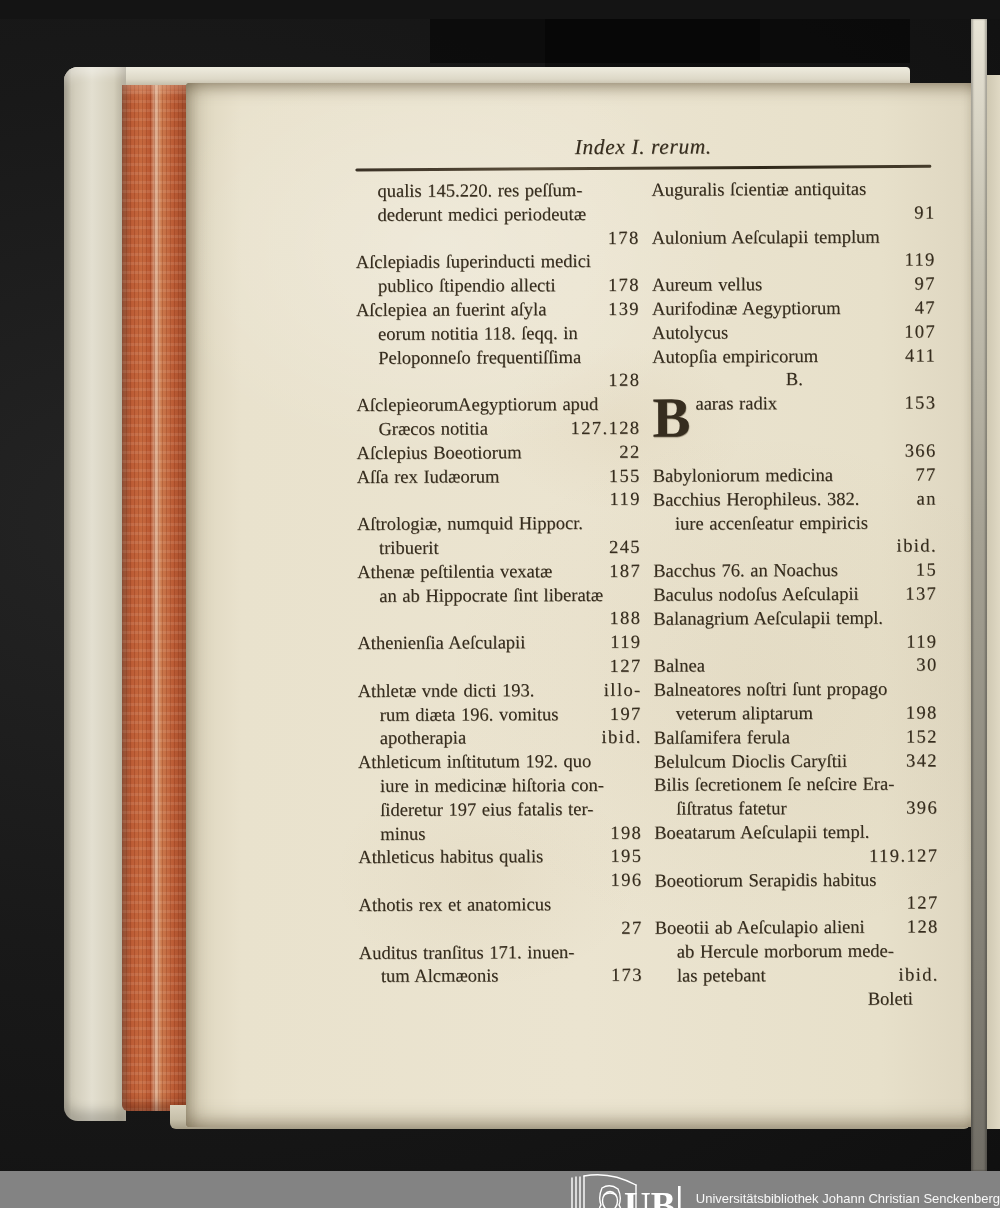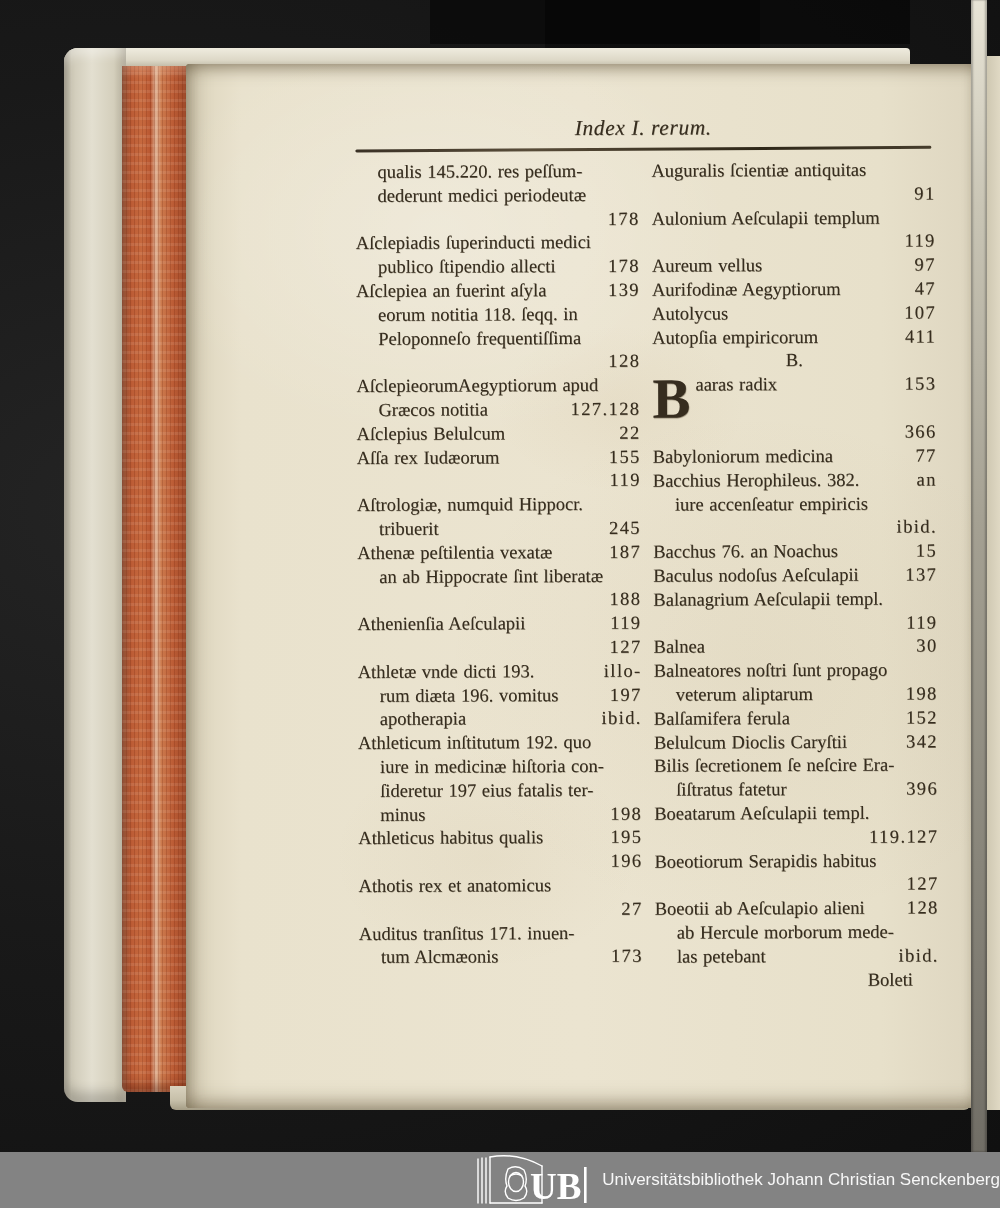--- a/index.html
+++ b/index.html
@@ -2,21 +2,21 @@
 <html><head>
 <meta charset="utf-8">
 <style>
   html,body{margin:0;padding:0;}
   body{
     width:1000px;height:1208px;position:relative;overflow:hidden;
     background:#141414;
     font-family:"Liberation Serif", serif;
   }
   #stage{position:absolute;inset:0;
-    background:radial-gradient(1300px 950px at 14% 42%, #242424 0%, #191919 45%, #0f0f0f 100%);}
+    background:radial-gradient(1300px 950px at 14% 42%, #242424 0%, #191919 45%, #0f0f0f 100%);margin-top:19px;}
   .shade-a{position:absolute;left:430px;top:0;width:480px;height:44px;background:rgba(0,0,0,.45);}
   .shade-b{position:absolute;left:545px;top:0;width:215px;height:60px;background:rgba(0,0,0,.35);}
 
   
   #cover-top{position:absolute;left:64px;top:48px;width:846px;height:22px;
     background:linear-gradient(180deg,#efecdf 0%,#ddd8c7 55%,#b3ac97 100%);
     border-radius:14px 4px 0 0;}
   #cover-left{position:absolute;left:64px;top:48px;width:62px;height:1054px;
     background:linear-gradient(90deg,#9e9886 0%,#cfcab8 12%,#e3dfd0 45%,#d4cfbc 80%,#b7b09c 100%);
     border-radius:14px 0 0 14px;
@@ -71,21 +71,21 @@
   .dc-wrap{display:flex;}
   .dropcap{font-size:57px;line-height:46px;font-weight:bold;margin:2px 5px 0 0;
     text-shadow:.6px .7px .8px rgba(53,40,20,.45);}
   .dc-inner{flex:1;min-width:0;}
 
   
   #banner{position:absolute;left:0;top:1152px;width:1000px;height:56px;
     background:#838383;display:flex;align-items:center;
     font-family:"Liberation Sans", sans-serif;justify-content:flex-end;}
   #logo{margin-left:5px;flex:0 0 auto;}
-  #banner-text{margin-left:10px;color:#f7f7f7;font-size:17px;line-height:20px;}
+  #banner-text{margin-left:10px;color:#f7f7f7;font-size:13px;line-height:20px;}
 </style>
 </head>
 <body>
 
 <div id="stage">
   <div class="shade-a"></div>
   <div class="shade-b"></div>
 
   <div id="cover-top"></div>
   <div id="cover-left"></div>
@@ -128,21 +128,21 @@
               <span class="num">128</span>
             </div>
             <div class="line">
               <span>AſclepieorumAegyptiorum apud</span>
             </div>
             <div class="line indent">
               <span>Græcos notitia</span>
               <span class="num">127.128</span>
             </div>
             <div class="line">
-              <span>Aſclepius Belulcum</span>
+              <span>Aſclepius Boeotiorum</span>
               <span class="num">22</span>
             </div>
             <div class="line">
               <span>Aſſa rex Iudæorum</span>
               <span class="num">155</span>
             </div>
             <div class="line">
               <span class="num">119</span>
             </div>
             <div class="line">

